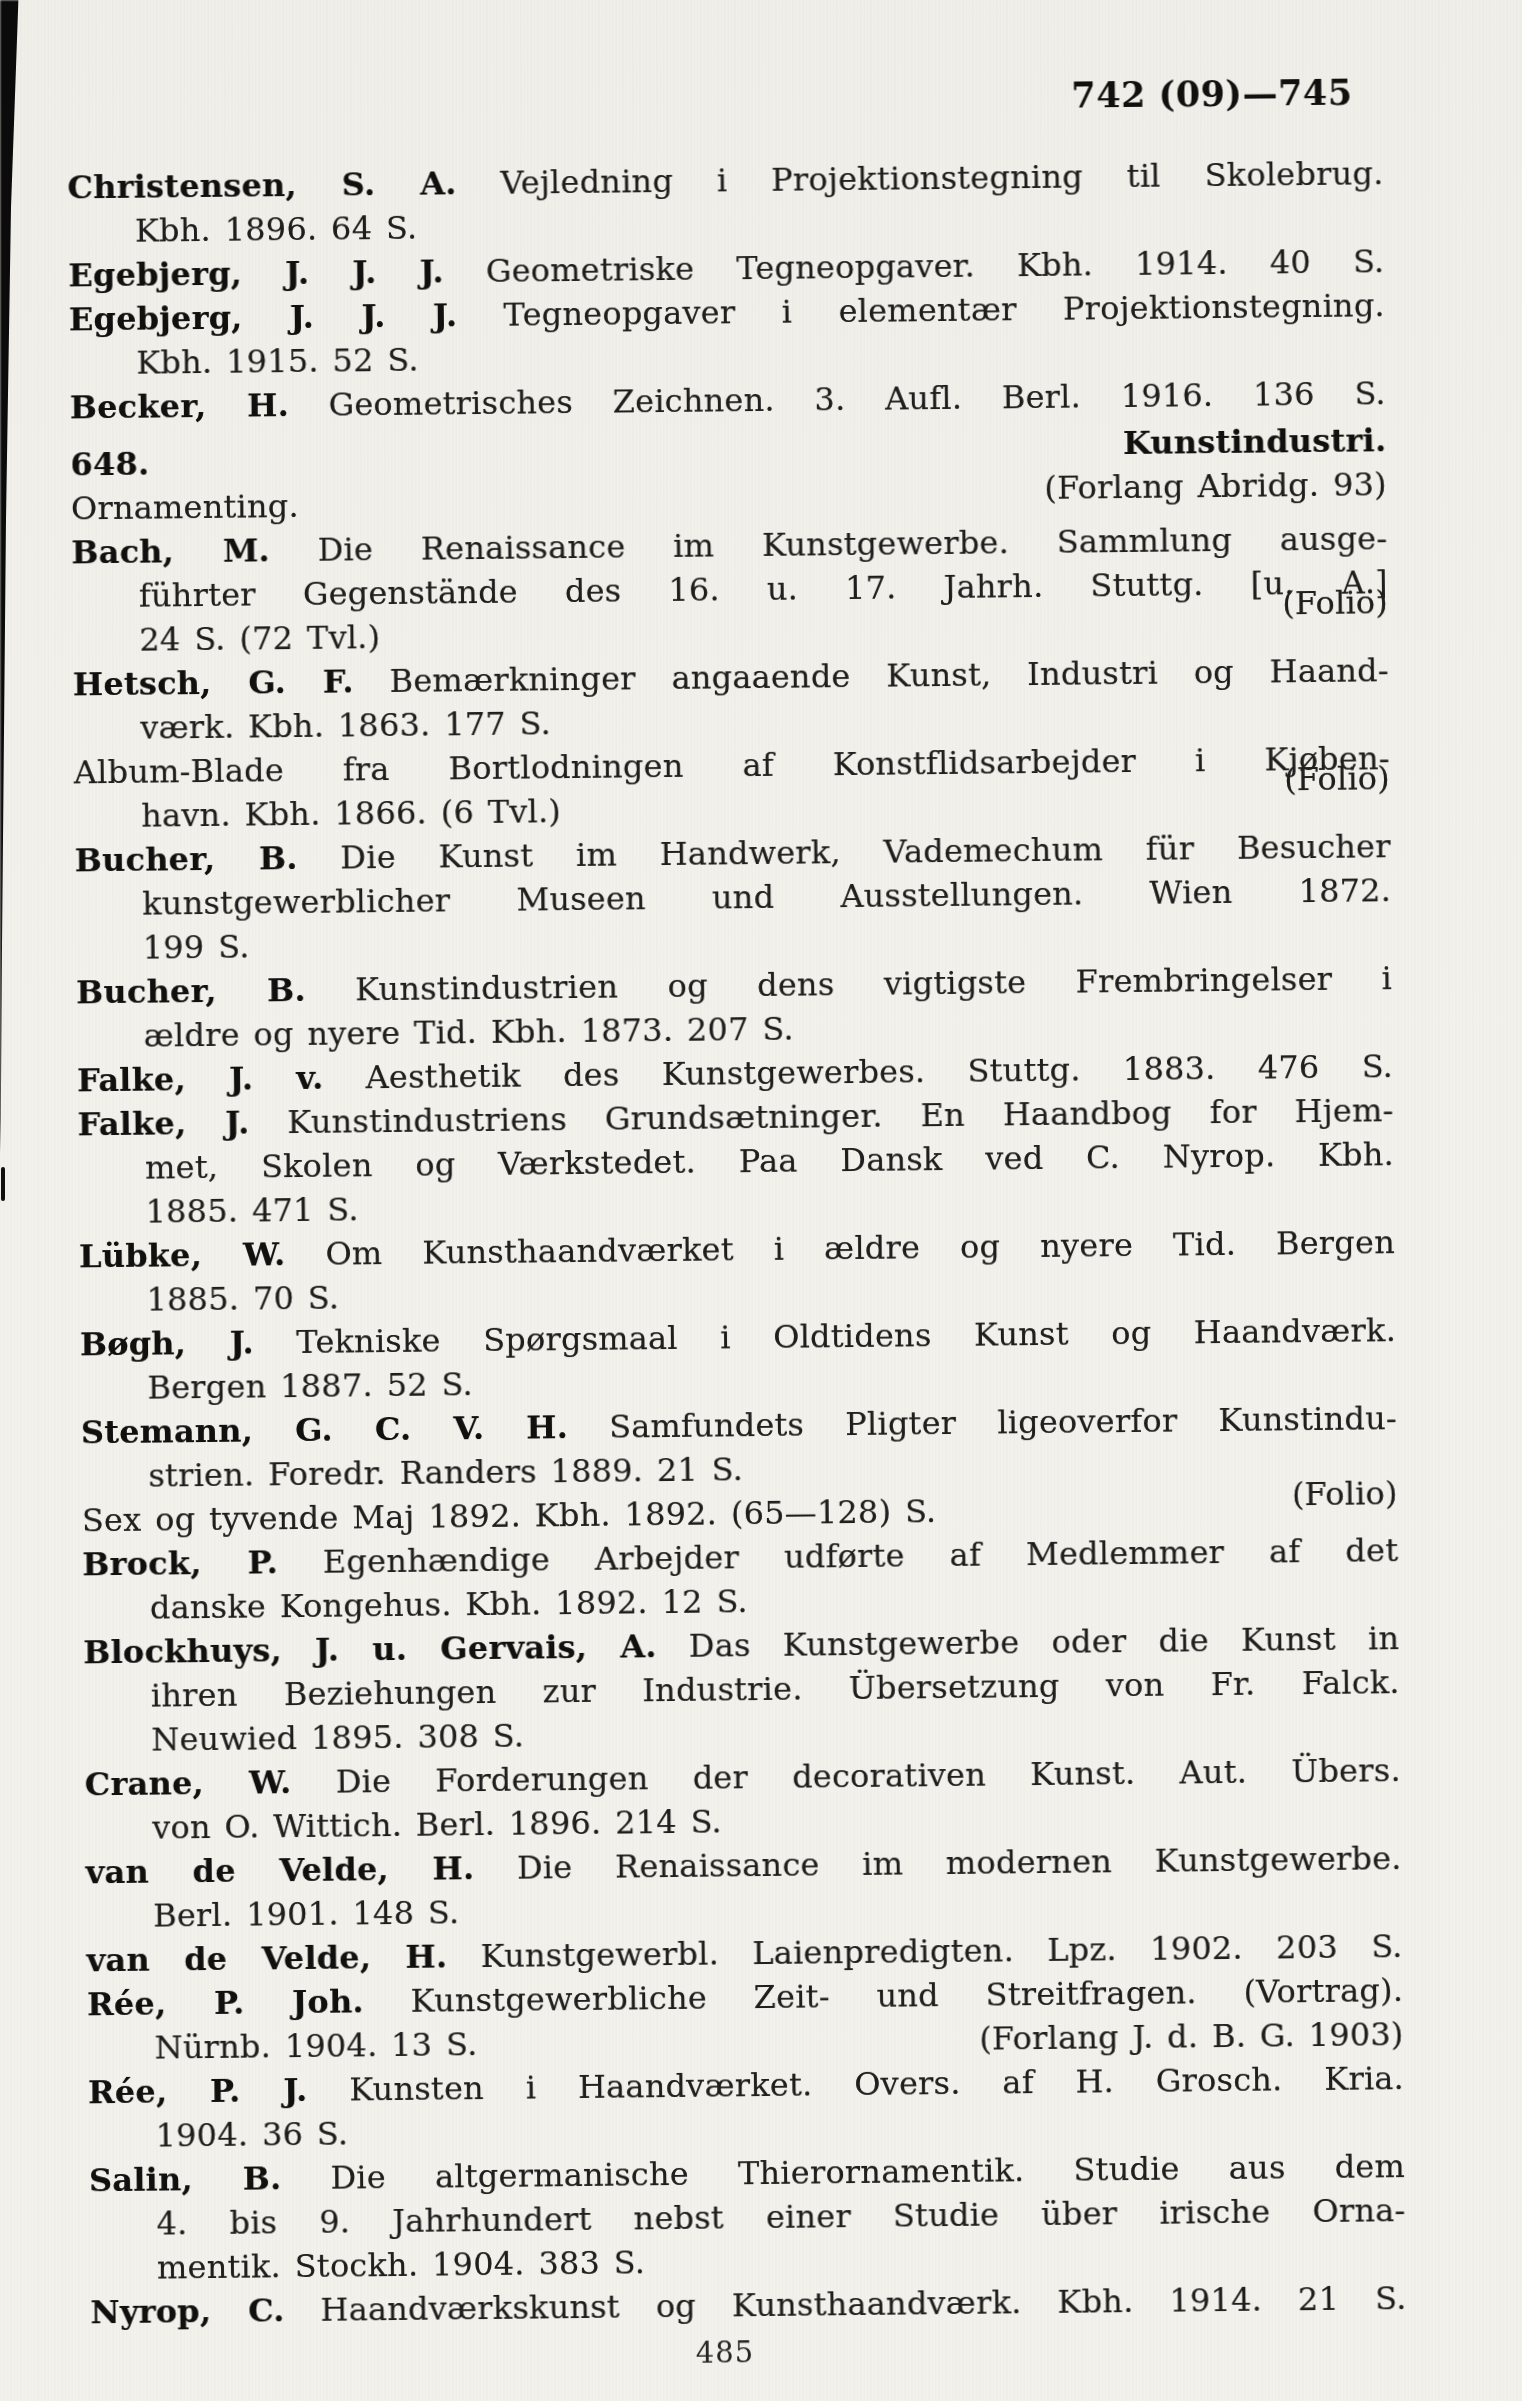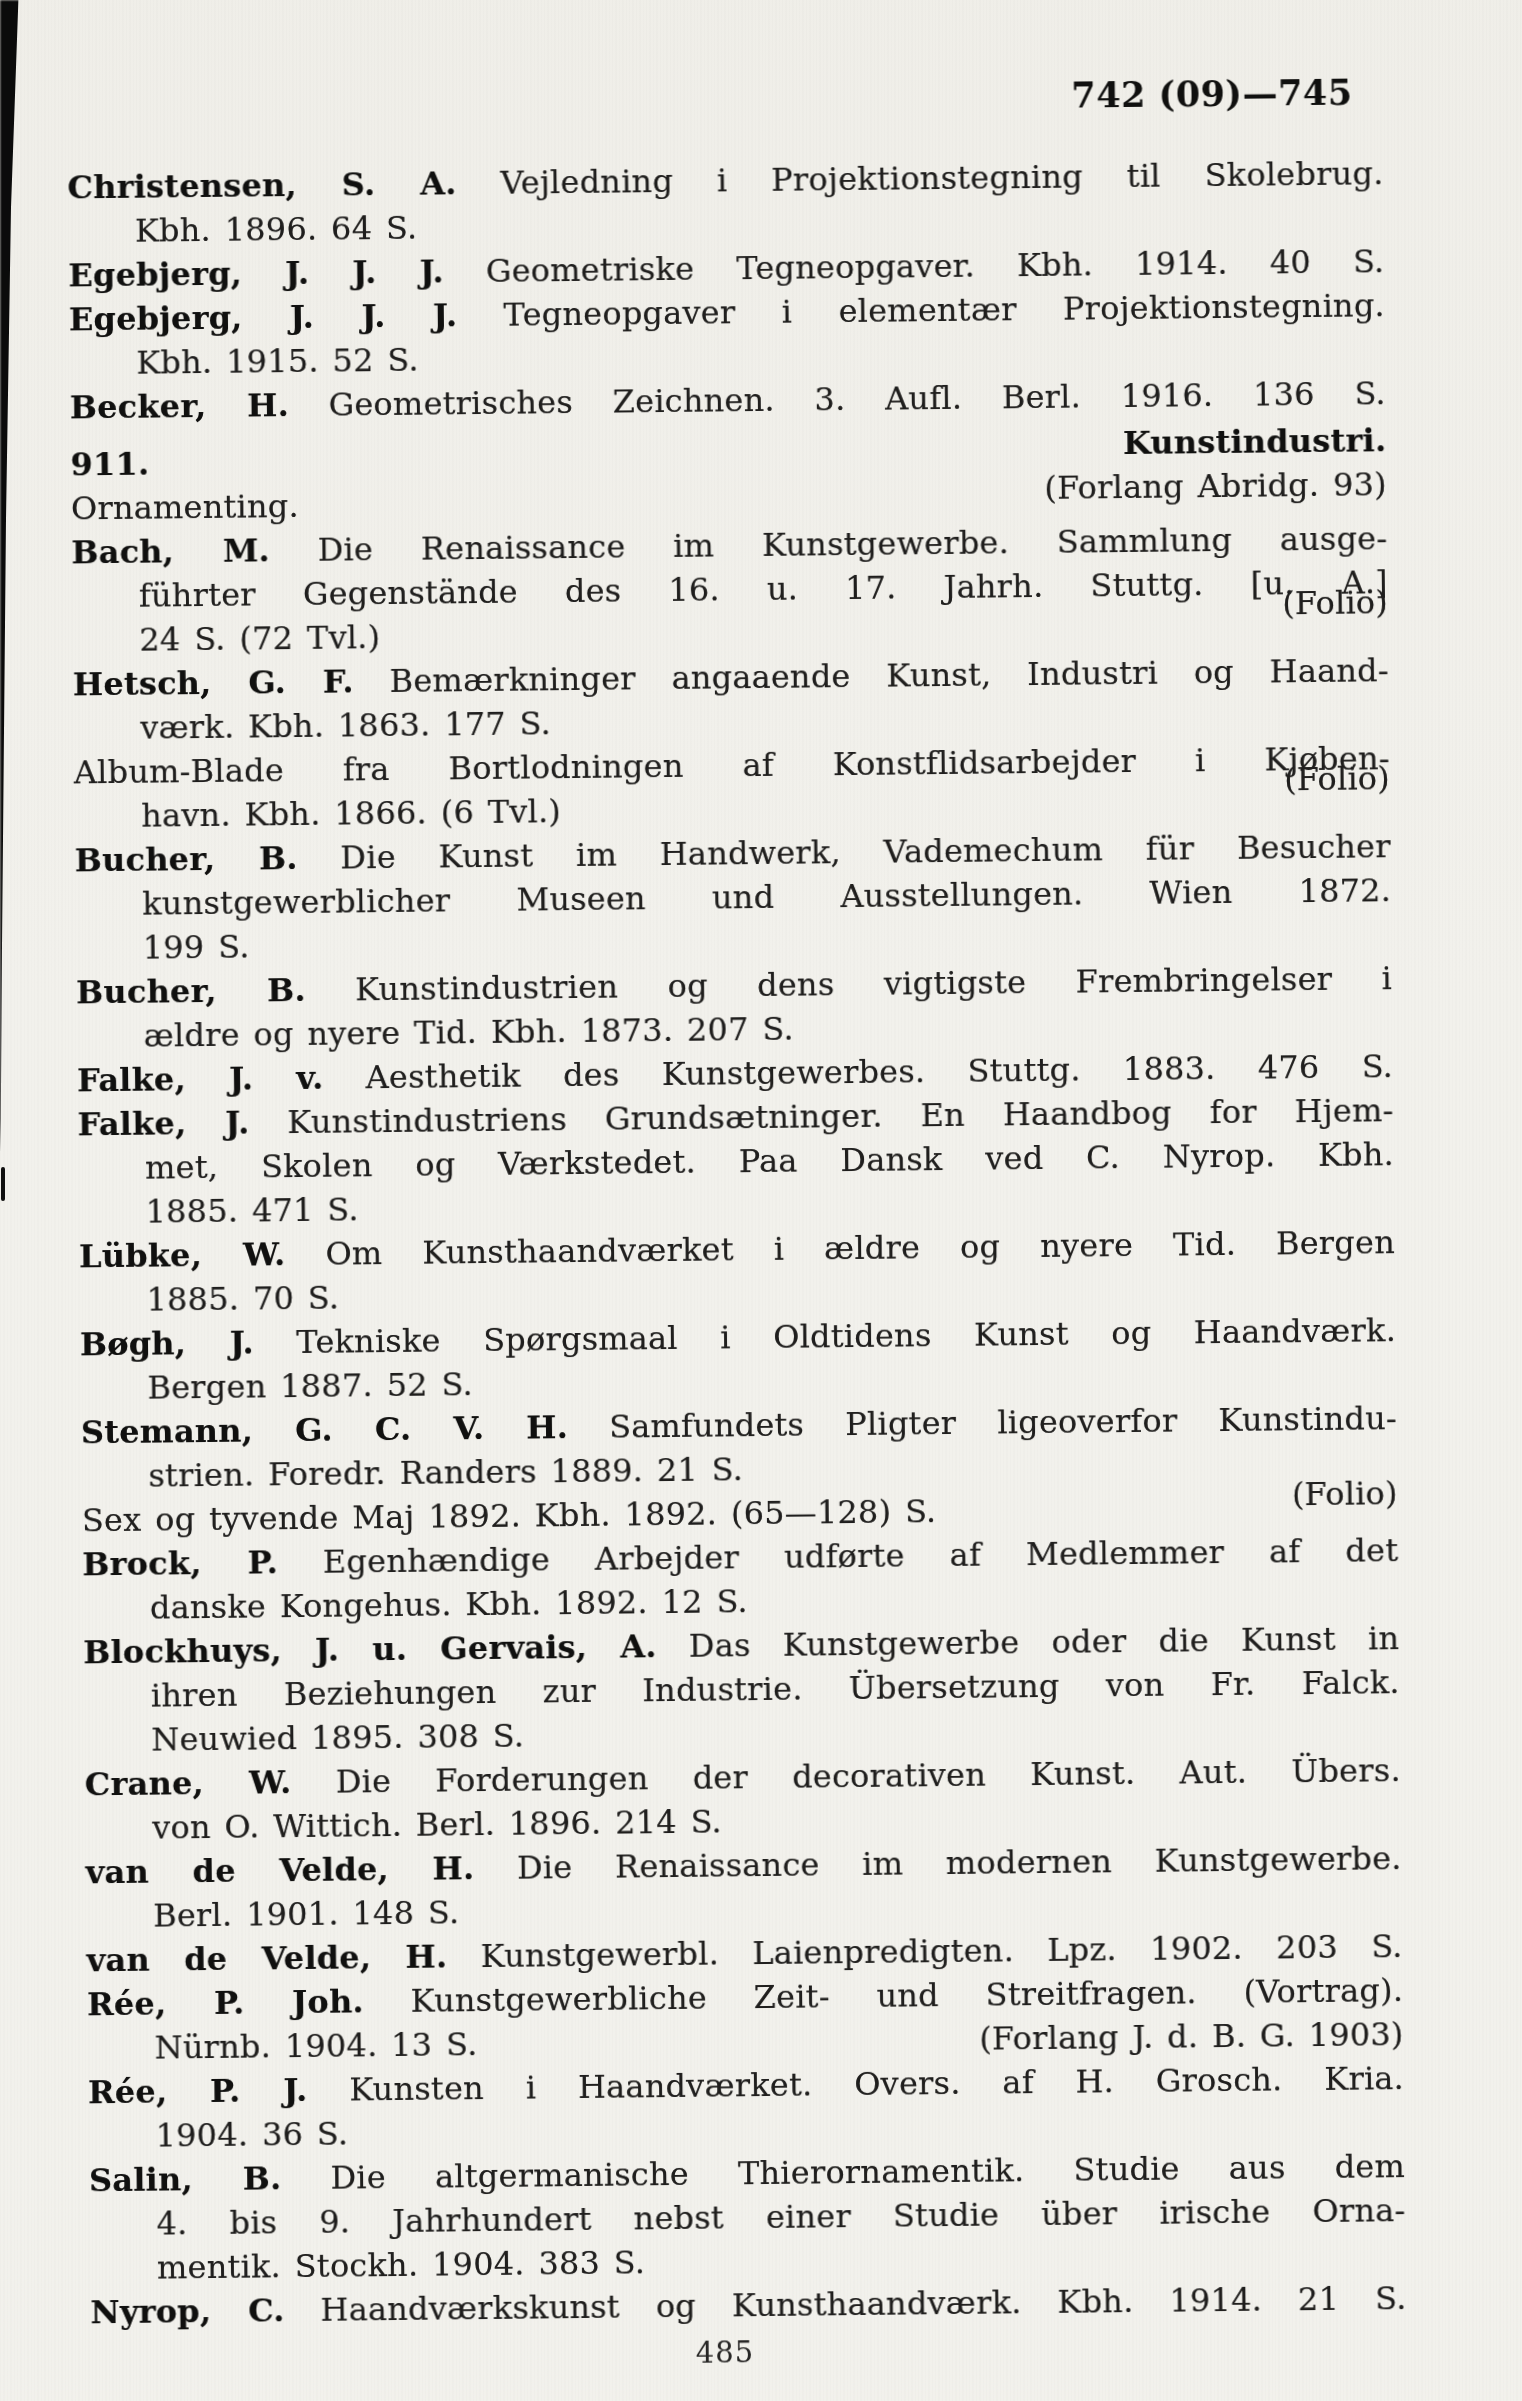--- a/index.html
+++ b/index.html
@@ -77,21 +77,21 @@
 
   <div id="header-classmark">742 (09)—745</div>
 
   <div id="entries">
     <div class="line fill"><b>Christensen, S. A.</b><span> Vejledning i Projektionstegning til Skolebrug.</span></div>
     <div class="line indent"><span>Kbh. 1896. 64 S.</span></div>
     <div class="line fill"><b>Egebjerg, J. J. J.</b><span> Geometriske Tegneopgaver. Kbh. 1914. 40 S.</span></div>
     <div class="line fill"><b>Egebjerg, J. J. J.</b><span> Tegneopgaver i elementær Projektionstegning.</span></div>
     <div class="line indent"><span>Kbh. 1915. 52 S.</span></div>
     <div class="line fill"><b>Becker, H.</b><span> Geometrisches Zeichnen. 3. Aufl. Berl. 1916. 136 S.</span></div>
-    <div class="line heading"><b>911.</b><span class="right r-bold r-upsm">Kunstindustri.</span></div>
+    <div class="line heading"><b>648.</b><span class="right r-bold r-upsm">Kunstindustri.</span></div>
     <div class="line"><span>Ornamenting.</span><span class="right r-upsm">(Forlang Abridg. 93)</span></div>
     <div class="line fill"><b>Bach, M.</b><span> Die Renaissance im Kunstgewerbe. Sammlung ausge-</span></div>
     <div class="line indent fill"><span>führter Gegenstände des 16. u. 17. Jahrh. Stuttg. [u. A.]</span></div>
     <div class="line indent"><span>24 S. (72 Tvl.)</span><span class="right r-up">(Folio)</span></div>
     <div class="line fill"><b>Hetsch, G. F.</b><span> Bemærkninger angaaende Kunst, Industri og Haand-</span></div>
     <div class="line indent"><span>værk. Kbh. 1863. 177 S.</span></div>
     <div class="line fill"><span>Album-Blade fra Bortlodningen af Konstflidsarbejder i Kjøben-</span></div>
     <div class="line indent"><span>havn. Kbh. 1866. (6 Tvl.)</span><span class="right r-up">(Folio)</span></div>
     <div class="line fill"><b>Bucher, B.</b><span> Die Kunst im Handwerk, Vademechum für Besucher</span></div>
     <div class="line indent fill"><span>kunstgewerblicher Museen und Ausstellungen. Wien 1872.</span></div>

